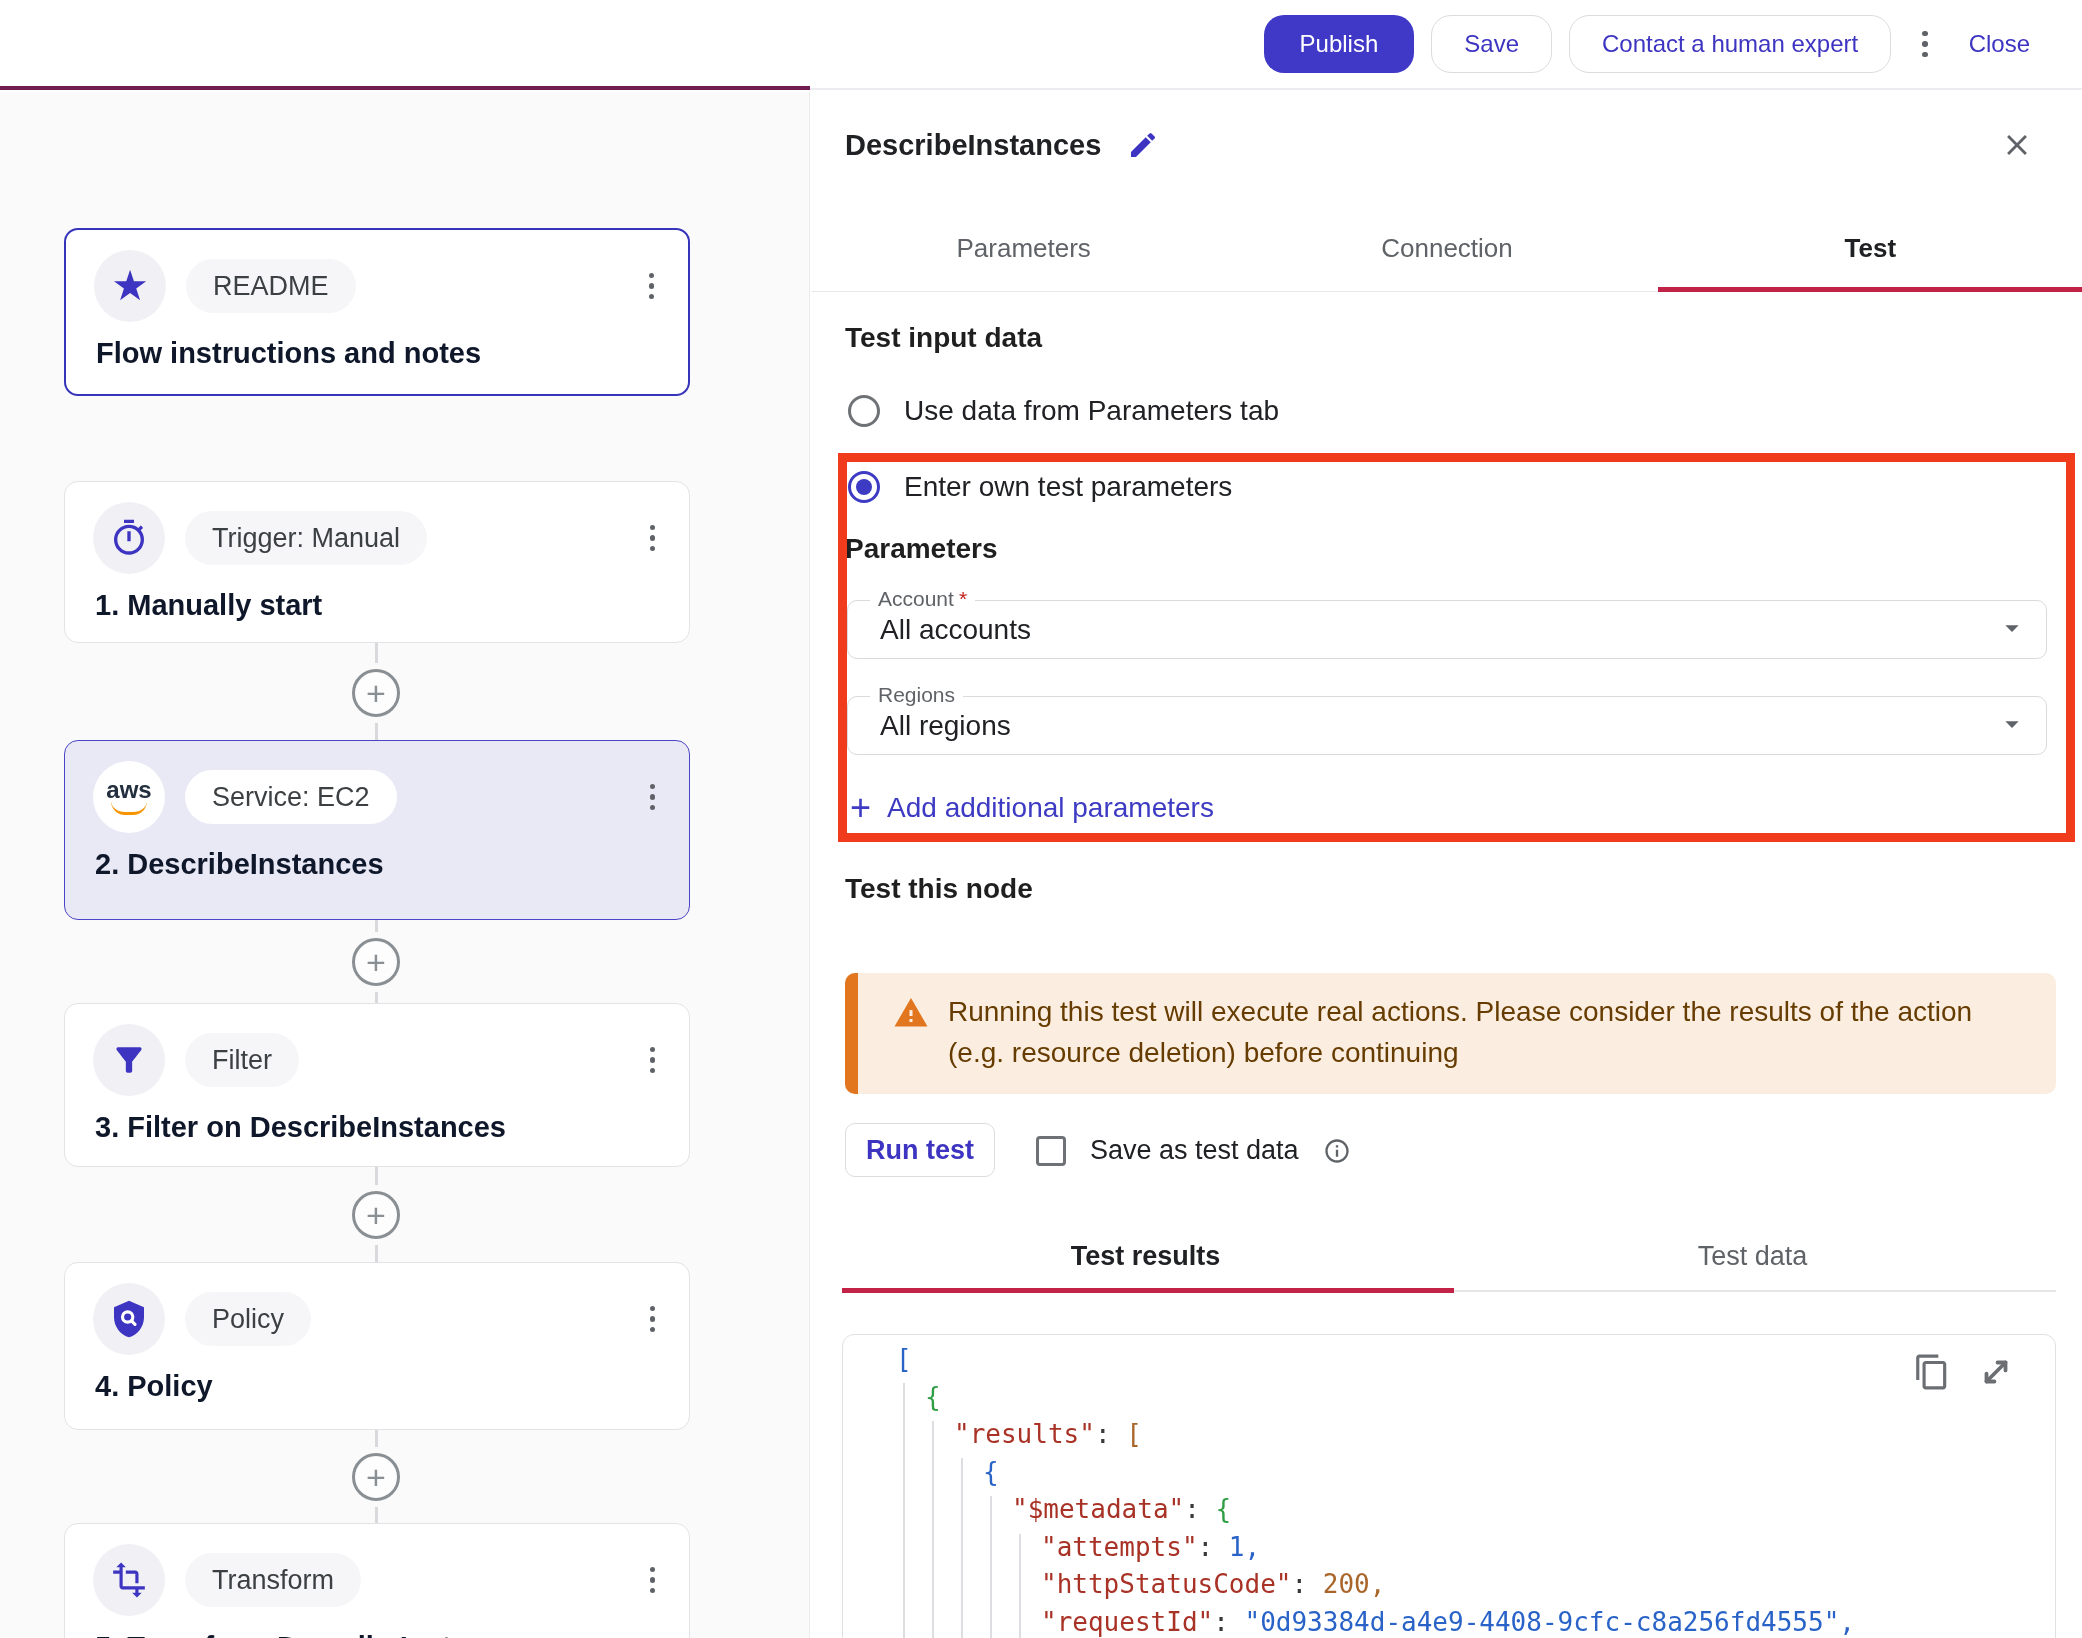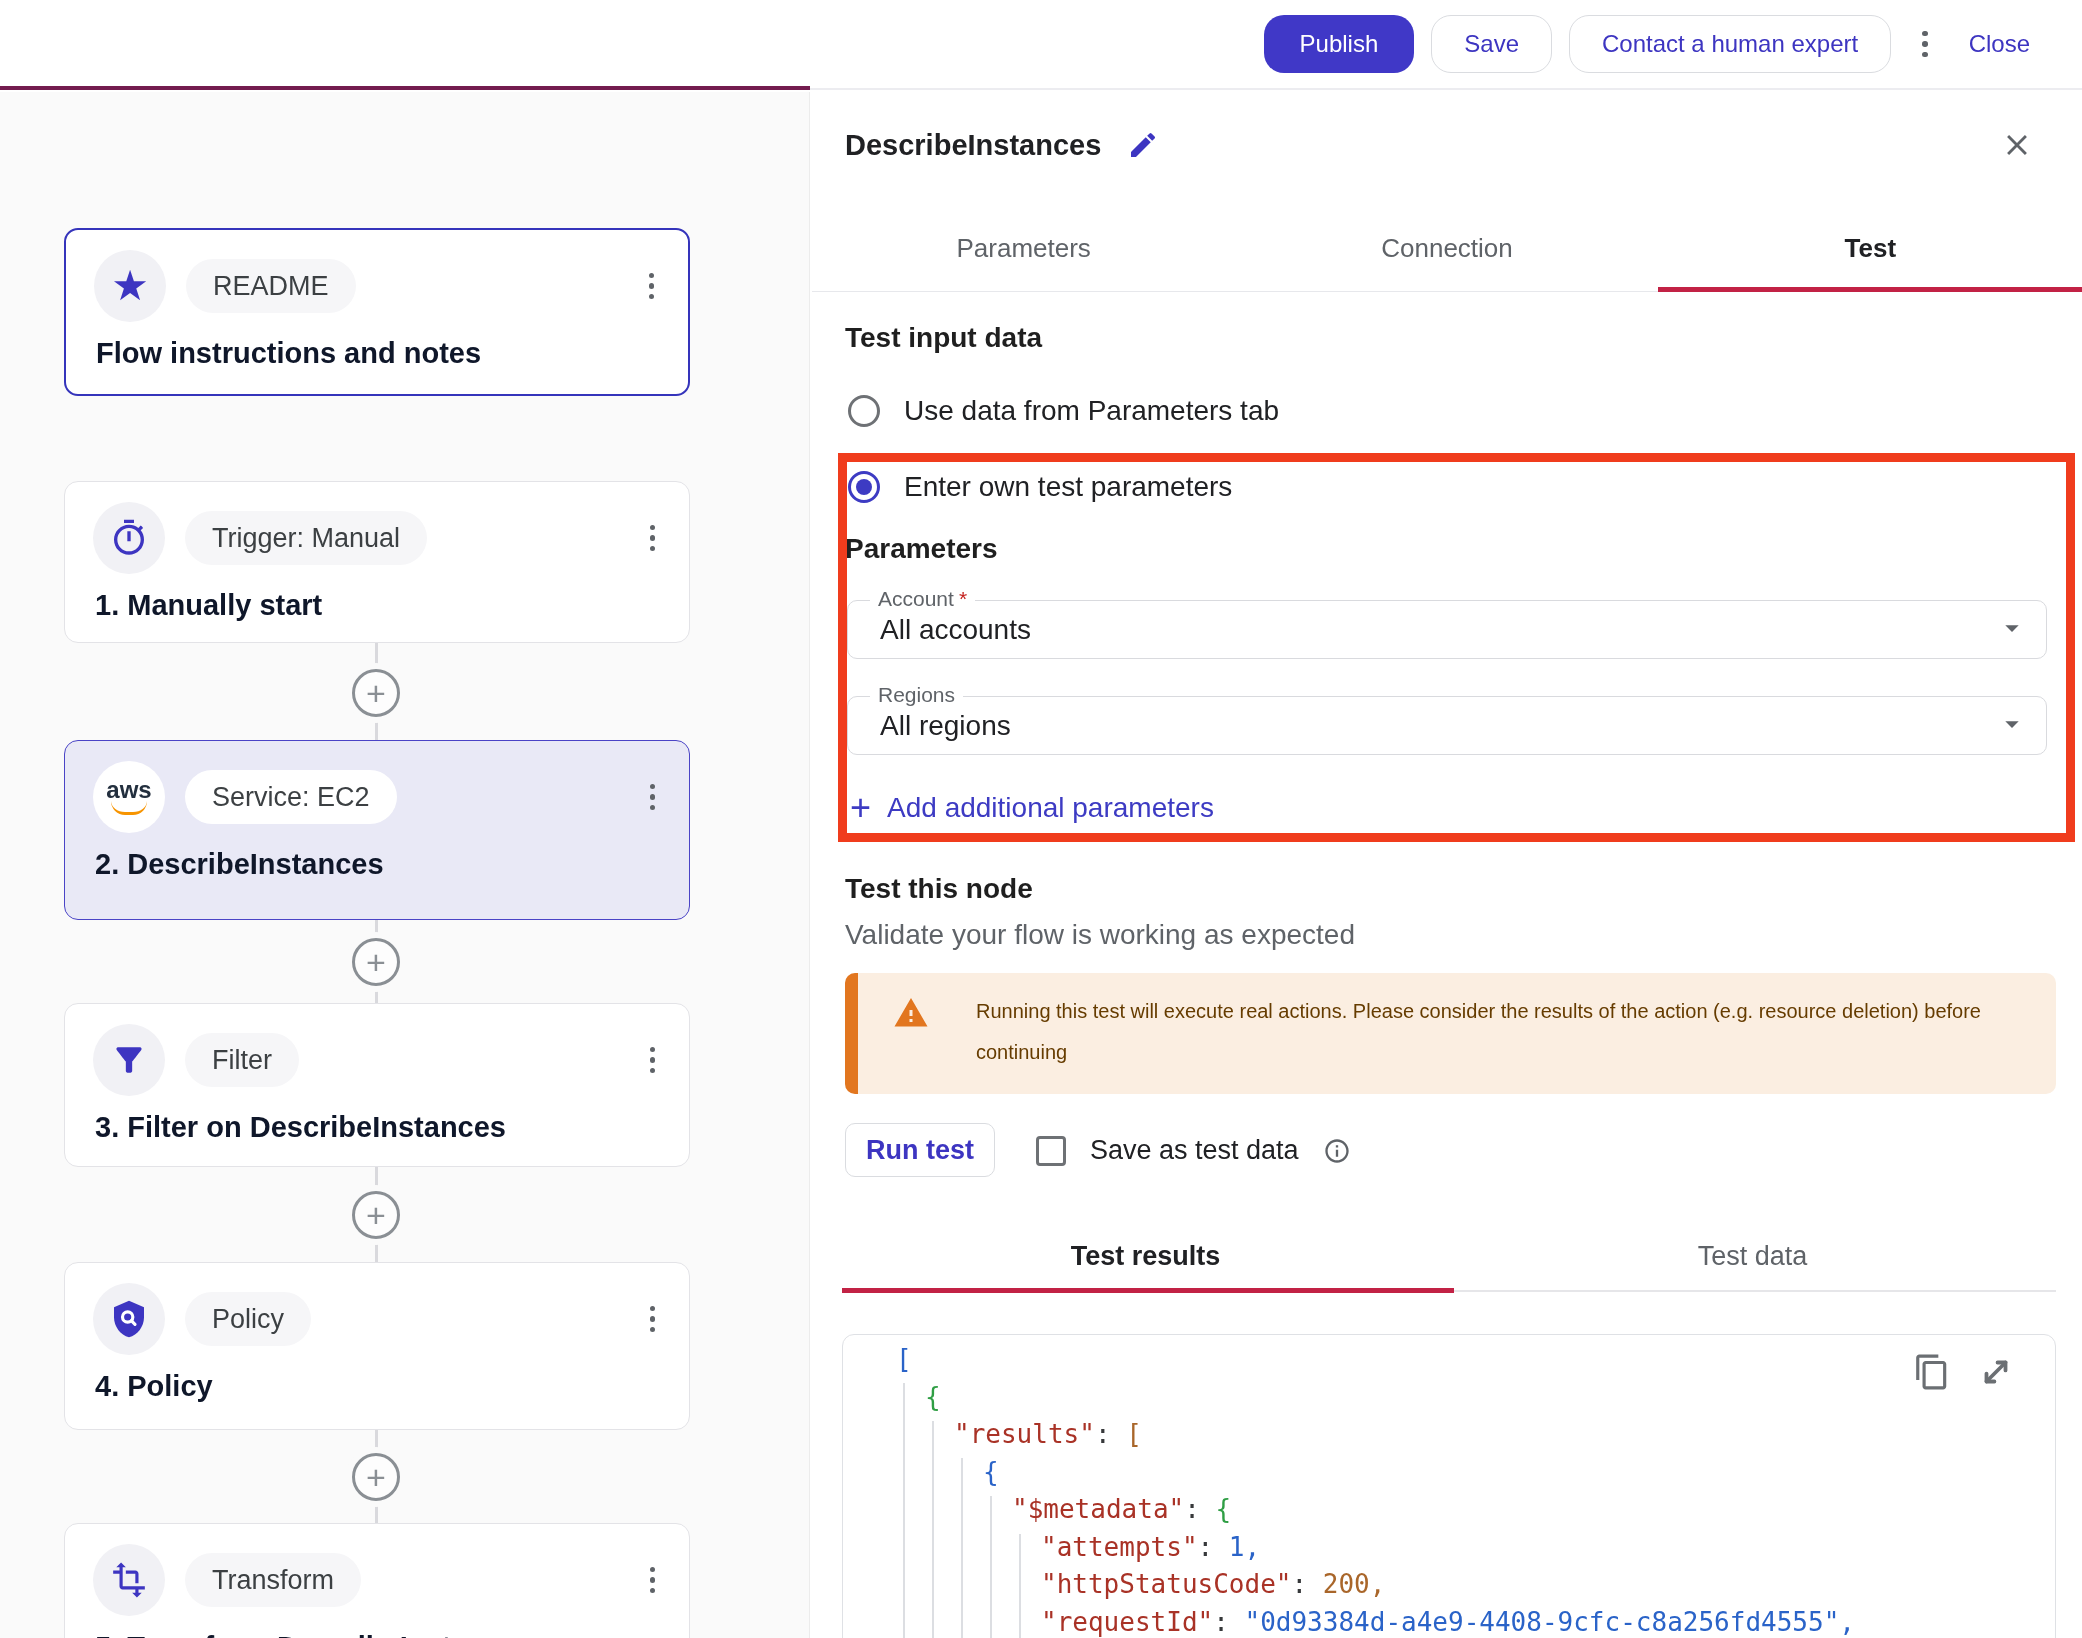--- a/index.html
+++ b/index.html
@@ -88,21 +88,21 @@
   .caret{position:absolute;right:18px;top:50%;transform:translateY(-50%);}
   .add-link{position:absolute;left:38px;top:698px;display:flex;align-items:center;gap:16px;cursor:pointer;}
   .add-plus{font-size:36px;color:#3d3bc3;line-height:1;font-weight:400;}
   .add-text{font-size:28px;font-weight:500;color:#3d3bc3;}
   #h-test-node{top:781px;}
   .sub-gray{position:absolute;left:33px;top:827px;font-size:28px;color:#5f6368;}
   .warn{position:absolute;left:33px;top:881px;width:1211px;height:121px;background:#fbeee1;
         border-radius:10px;overflow:hidden;}
   .warn-bar{position:absolute;left:0;top:0;width:13px;height:100%;background:#e2761f;}
   .warn-icon{position:absolute;left:46px;top:22px;}
-  .warn-text{position:absolute;left:103px;top:18px;width:1078px;font-size:20px;line-height:41px;color:#663c00;margin-left:28px;}
+  .warn-text{position:absolute;left:103px;top:18px;width:1078px;font-size:28px;line-height:41px;color:#663c00;}
   .run-btn{position:absolute;left:33px;top:1031px;width:150px;height:54px;border:1.5px solid #dadce0;
            border-radius:10px;display:flex;align-items:center;justify-content:center;font-size:27px;
            font-weight:600;color:#3d35c1;background:#fff;cursor:pointer;box-sizing:border-box;}
   .chk-row{position:absolute;left:224px;top:1043px;display:flex;align-items:center;gap:24px;cursor:pointer;}
   .chk{width:30px;height:30px;border:3px solid #6e7175;border-radius:4px;box-sizing:border-box;flex:none;}
   .chk-label{font-size:27px;color:#202124;}
   .rtabs{position:absolute;left:30px;top:1130px;width:1214px;height:68px;display:flex;}
   .rtab{flex:1;display:flex;align-items:center;justify-content:center;font-size:27px;cursor:pointer;}
   .rtab.active{color:#202124;font-weight:600;}
   .rtab.idle{color:#5f6368;font-weight:400;}
@@ -325,21 +325,20 @@
     </div>
 
     <div class="add-link">
       <span class="add-plus">+</span>
       <span class="add-text">Add additional parameters</span>
     </div>
 
     <div class="hl-box"></div>
 
     <div class="section-h" id="h-test-node">Test this node</div>
-    <div class="sub-gray">Validate your flow is working as expected</div>
 
     <div class="warn">
       <div class="warn-bar"></div>
       <div class="warn-icon">
         <svg width="40" height="36" viewBox="0 0 24 24" fill="#e2761f">
             <path d="M1 21h22L12 2 1 21zm12-3h-2v-2h2v2zm0-4h-2v-4h2v4z"></path>
           </svg>
       </div>
       <div class="warn-text">Running this test will execute real actions. Please consider the results of the action (e.g. resource deletion) before continuing</div>
     </div>

